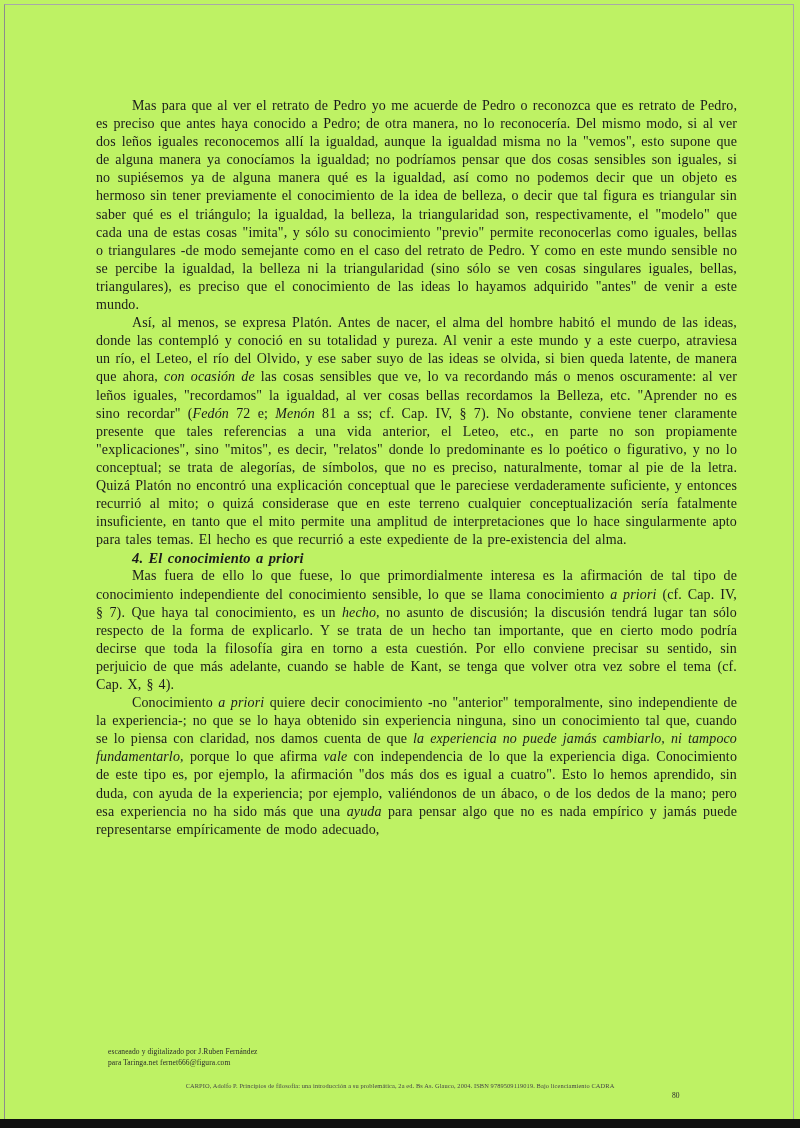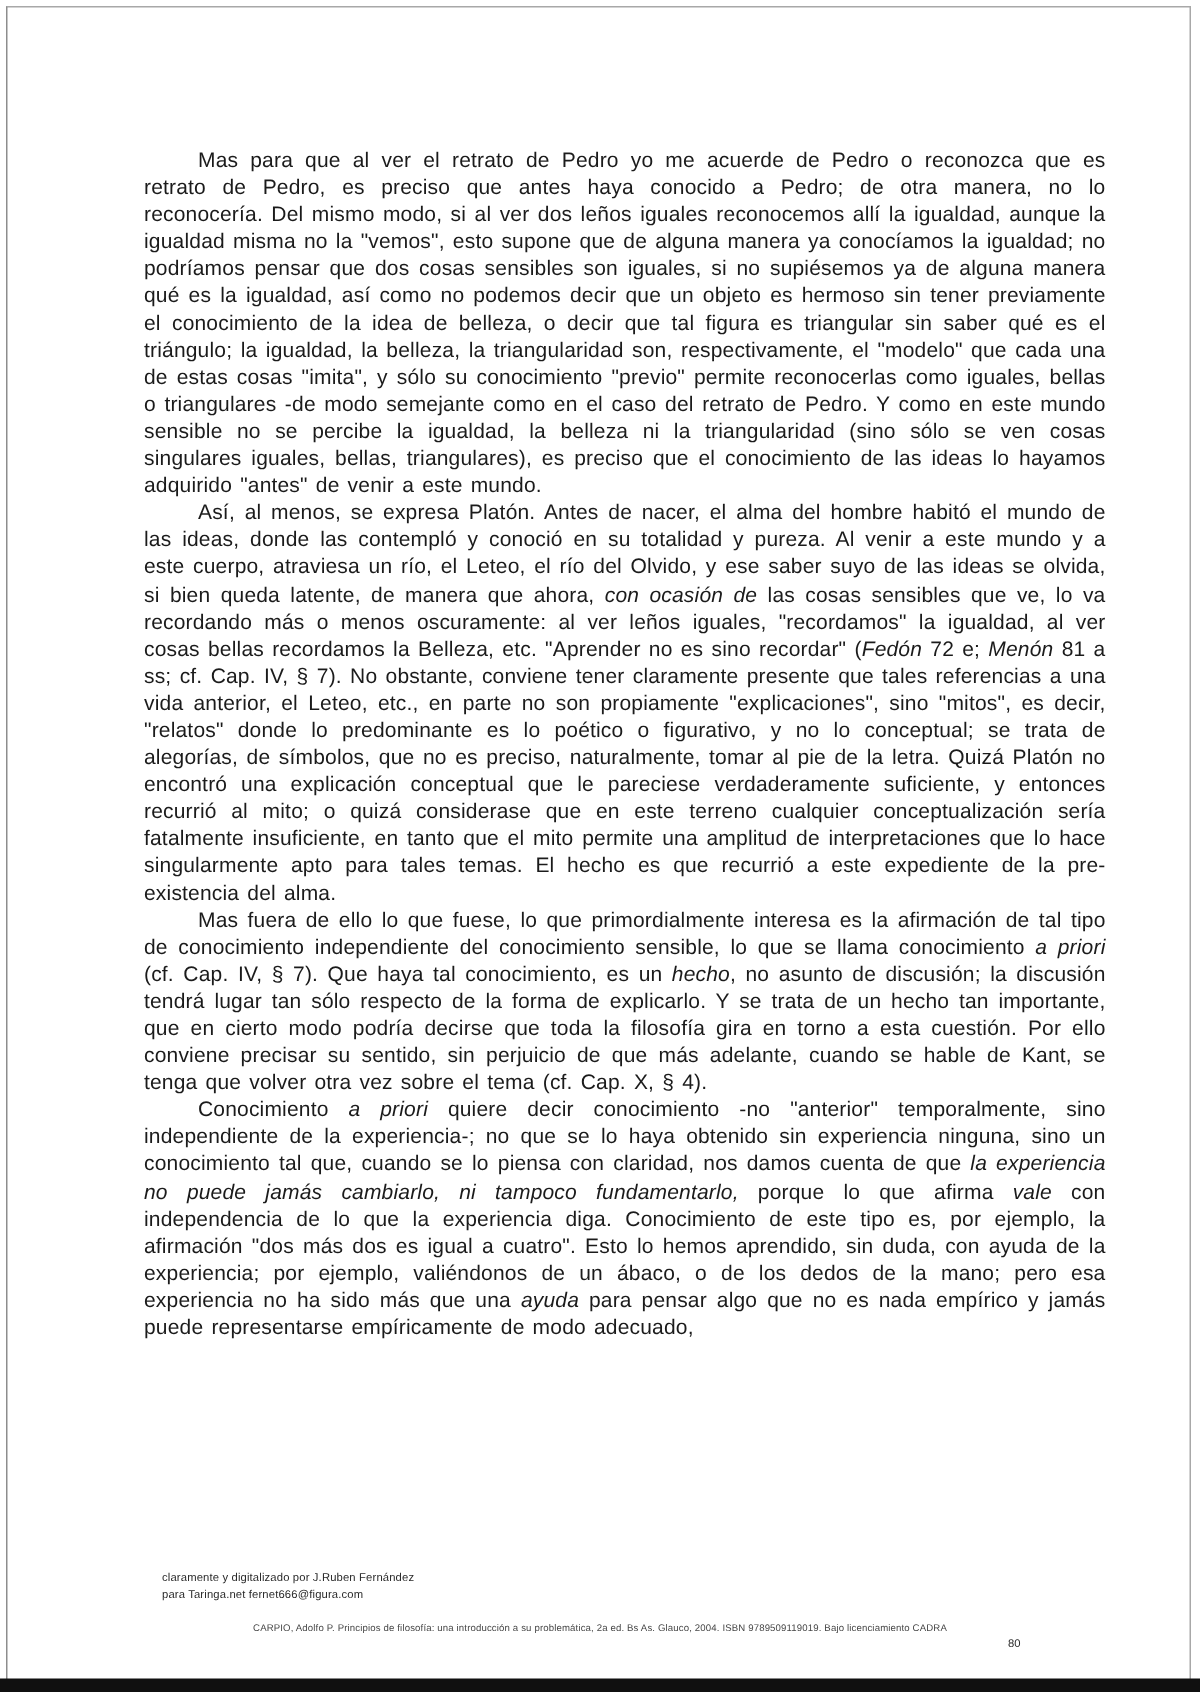--- a/index.html
+++ b/index.html
@@ -1,22 +1,22 @@
 <!DOCTYPE html>
 <html lang="es"><head>
 <meta charset="utf-8">
 <style>
   html,body { margin:0; padding:0; background:#e8e8e8; }
   .page {
     position: relative;
     width: 800px; height: 1128px;
     margin: 0 auto;
-    background: #ffffff;
+    background: #bef264;
     overflow: hidden;
-    font-family: Liberation Sans, sans-serif;
+    font-family: Liberation Serif, serif;
     color: #1b1b1b;
   }
   .frame {
     position: absolute;
     left: 4px; top: 4px; right: 6px; bottom: 5px;
     border: 1px solid #a8a8a8;
     border-left-color: #8d8d8d;
     pointer-events: none;
   }
   .scan-band {
@@ -71,27 +71,28 @@
 </head>
 <body>
 
 <div class="page">
   <div class="frame"></div>
 
   <div class="content">
     <p><span>Mas para que al ver el retrato de Pedro yo me acuerde de Pedro o reconozca que es retrato de Pedro, es preciso que antes haya conocido a Pedro; de otra manera, no lo reconocería. Del mismo modo, si al ver dos leños iguales reconocemos allí la igualdad, aunque la igualdad misma no la "vemos", esto supone que de alguna manera ya conocíamos la igualdad; no podríamos pensar que dos cosas sensibles son iguales, si no supiésemos ya de alguna manera qué es la igualdad, así como no podemos decir que un objeto es hermoso sin tener previamente el conocimiento de la idea de belleza, o decir que tal figura es triangular sin saber qué es el triángulo; la igualdad, la belleza, la triangularidad son, respectivamente, el "modelo" que cada una de estas cosas "imita", y sólo su conocimiento "previo" permite reconocerlas como iguales, bellas o triangulares -de modo semejante como en el caso del retrato de Pedro. Y como en este mundo sensible no se percibe la igualdad, la belleza ni la triangularidad (sino sólo se ven cosas singulares iguales, bellas, triangulares), es preciso que el conocimiento de las ideas lo hayamos adquirido "antes" de venir a este mundo.</span></p>
     <p><span>Así, al menos, se expresa Platón. Antes de nacer, el alma del hombre habitó el mundo de las ideas, donde las contempló y conoció en su totalidad y pureza. Al venir a este mundo y a este cuerpo, atraviesa un río, el Leteo, el río del Olvido, y ese saber suyo de las ideas se olvida, si bien queda latente, de manera que ahora, </span><span class="it">con ocasión de</span><span> las cosas sensibles que ve, lo va recordando más o menos oscuramente: al ver leños iguales, "recordamos" la igualdad, al ver cosas bellas recordamos la Belleza, etc. "Aprender no es sino recordar" (</span><span class="it">Fedón</span><span> 72 e; </span><span class="it">Menón</span><span> 81 a ss; cf. Cap. IV, § 7). No obstante, conviene tener claramente presente que tales referencias a una vida anterior, el Leteo, etc., en parte no son propiamente "explicaciones", sino "mitos", es decir, "relatos" donde lo predominante es lo poético o figurativo, y no lo conceptual; se trata de alegorías, de símbolos, que no es preciso, naturalmente, tomar al pie de la letra. Quizá Platón no encontró una explicación conceptual que le pareciese verdaderamente suficiente, y entonces recurrió al mito; o quizá considerase que en este terreno cualquier conceptualización sería fatalmente insuficiente, en tanto que el mito permite una amplitud de interpretaciones que lo hace singularmente apto para tales temas. El hecho es que recurrió a este expediente de la pre-existencia del alma.</span></p>
 
+    <p class="heading">4. El conocimiento a priori</p>
 
     <p><span>Mas fuera de ello lo que fuese, lo que primordialmente interesa es la afirmación de tal tipo de conocimiento independiente del conocimiento sensible, lo que se llama conocimiento </span><span class="it">a priori</span><span> (cf. Cap. IV, § 7). Que haya tal conocimiento, es un </span><span class="it">hecho</span><span>, no asunto de discusión; la discusión tendrá lugar tan sólo respecto de la forma de explicarlo. Y se trata de un hecho tan importante, que en cierto modo podría decirse que toda la filosofía gira en torno a esta cuestión. Por ello conviene precisar su sentido, sin perjuicio de que más adelante, cuando se hable de Kant, se tenga que volver otra vez sobre el tema (cf. Cap. X, § 4).</span></p>
     <p><span>Conocimiento </span><span class="it">a priori</span><span> quiere decir conocimiento -no "anterior" temporalmente, sino independiente de la experiencia-; no que se lo haya obtenido sin experiencia ninguna, sino un conocimiento tal que, cuando se lo piensa con claridad, nos damos cuenta de que </span><span class="it">la experiencia no puede jamás cambiarlo, ni tampoco fundamentarlo,</span><span> porque lo que afirma </span><span class="it">vale</span><span> con independencia de lo que la experiencia diga. Conocimiento de este tipo es, por ejemplo, la afirmación "dos más dos es igual a cuatro". Esto lo hemos aprendido, sin duda, con ayuda de la experiencia; por ejemplo, valiéndonos de un ábaco, o de los dedos de la mano; pero esa experiencia no ha sido más que una </span><span class="it">ayuda</span><span> para pensar algo que no es nada empírico y jamás puede representarse empíricamente de modo adecuado,</span></p>
   </div>
 
   <div class="footer-left">
-    <div>claramente y digitalizado por J.Ruben Fernández</div>
+    <div>escaneado y digitalizado por J.Ruben Fernández</div>
     <div>para Taringa.net  fernet666@figura.com</div>
   </div>
 
   <div class="page-number">80</div>
 
   <div class="citation">CARPIO, Adolfo P. Principios de filosofía: una introducción a su problemática, 2a ed. Bs As. Glauco, 2004. ISBN 9789509119019. Bajo licenciamiento CADRA</div>
 
   <div class="scan-band"></div>
 </div>
 

